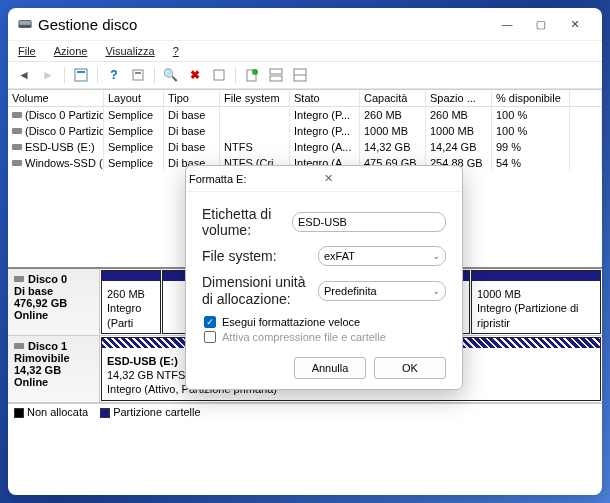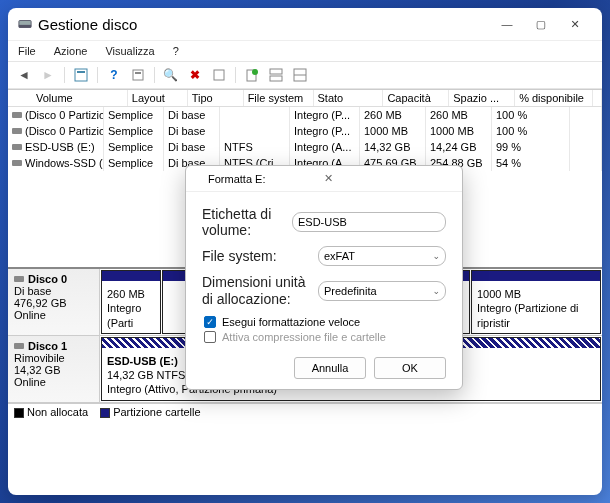--- a/index.html
+++ b/index.html
@@ -3,45 +3,45 @@
 <meta charset="utf-8">
 <style>
 * { box-sizing: border-box; margin: 0; padding: 0; font-family: "Segoe UI", Tahoma, sans-serif; font-size: 11px; }
 body { background: linear-gradient(135deg, #2b5fc7 0%, #1a3d8f 50%, #4a7fd8 100%); width: 610px; height: 503px; padding: 8px; }
 .window { background: #fff; border-radius: 8px; box-shadow: 0 4px 16px rgba(0,0,0,0.2); height: 100%; display: flex; flex-direction: column; overflow: hidden; }
 .titlebar { display: flex; align-items: center; padding: 6px 10px; border-bottom: 1px solid #eee; }
 .titlebar .icon { width: 14px; height: 14px; margin-right: 6px; }
 .titlebar .title { flex: 1; font-size: 15px; color: #000; }
 .titlebar .wbtn { width: 34px; height: 20px; display: flex; align-items: center; justify-content: center; color: #444; }
 .menubar { padding: 2px 8px; display: flex; gap: 14px; font-size: 12px; color: #222; border-bottom: 1px solid #e5e5e5;}
-.menubar span { padding: 2px 2px; }
+.menubar span { padding: 2px 2px; text-decoration: underline; }
 .toolbar { padding: 3px 6px; display: flex; gap: 4px; align-items: center; border-bottom: 1px solid #e5e5e5; }
 .toolbar .btn { width: 20px; height: 20px; display: flex; align-items: center; justify-content: center; font-size: 12px; color: #555;}
 .toolbar .sep { width: 1px; height: 16px; background: #ddd; margin: 0 2px; }
 .grid { border-top: 1px solid #ccc; }
 .grid .hdr, .grid .row { display: flex; }
-.grid .hdr { background: #fff; border-bottom: 1px solid #ddd; font-size: 11px; color: #000; padding-left: 24px; }
+.grid .hdr { background: #fff; border-bottom: 1px solid #ddd; font-size: 11px; color: #000; }
 .grid .hdr div, .grid .row div { padding: 2px 4px; border-right: 1px solid #e8e8e8; overflow: hidden; white-space: nowrap; text-overflow: ellipsis; }
 .c0{width:96px} .c1{width:60px} .c2{width:56px} .c3{width:70px} .c4{width:70px} .c5{width:66px} .c6{width:66px} .c7{width:78px} .c8{flex:1}
 .grid .row { font-size: 11px; color: #000; }
 .grid .row .c0 { display: flex; align-items: center; gap: 3px; }
 .disk-icon { width: 10px; height: 6px; background: #888; border-radius: 1px; display:inline-block; flex-shrink:0;}
 .disks { margin-top: 96px; border-top: 2px solid #888; }
 .disk-row { display: flex; border-bottom: 1px solid #ccc; min-height: 64px; background:#fff;}
-.disk-label { width: 92px; padding: 4px 6px; border-right: 1px solid #ccc; background: linear-gradient(#eee,#f7f7f7); font-size:11px;}
+.disk-label { width: 92px; padding: 4px 6px; border-right: 1px solid #ccc; background: linear-gradient(#eee,#f7f7f7); font-size:11px;font-weight:bold;}
 .disk-label b { font-size: 11px; display:flex; align-items:center; gap:4px;}
 .disk-parts { flex: 1; display: flex; gap:1px; padding:1px;}
 .part { border: 1px solid #222; background:#fff; padding:3px 5px; font-size:11px; position:relative; overflow:hidden;}
 .part .bar { position:absolute; top:0; left:0; right:0; height:10px; background:#1a1a80; }
 .part .bar.hatch { background: repeating-linear-gradient(45deg,#1a1a80,#1a1a80 3px,#fff 3px,#fff 5px); }
 .part .txt { margin-top:13px; line-height:1.3;}
 .legend { padding: 2px 6px; border-top:1px solid #ccc; display:flex; gap:12px; align-items:flex-end; font-size:11px;}
 .legend .sw { width:10px; height:10px; display:inline-block; margin-right:3px; vertical-align:middle; border:1px solid #333;}
 .dialog { position: absolute; left: 185px; top: 165px; width: 278px; background:#fff; border:1px solid #bbb; border-radius:6px; box-shadow:0 8px 24px rgba(0,0,0,0.25); }
-.dlg-title { padding:6px 22px; font-size:12px; display:flex; align-items:center; border-bottom:1px solid #eee;}
+.dlg-title { padding:6px 3px; font-size:12px; display:flex; align-items:center; border-bottom:1px solid #eee;}
 .dlg-title span { flex:1; }
 .dlg-body { padding: 14px 16px 10px; }
 .dlg-row { display:flex; align-items:center; margin-bottom:8px; gap:6px;}
 .dlg-row label { width:110px; font-size:14px; color:#222;}
 .dlg-row input, .dlg-row .select { flex:1; border:1px solid #bbb; border-radius:9px; padding:2px 5px; font-size:11px; height:20px; background:#fff; display:flex; align-items:center; justify-content:space-between;}
 .dlg-row .select .chev { color:#666; font-size:9px;}
 .chk-row { display:flex; align-items:center; gap:6px; font-size:11px; margin:3px 0 3px 2px;}
 .chk { width:12px; height:12px; border:1px solid #666; border-radius:2px; display:flex; align-items:center; justify-content:center; font-size:9px; color:#fff;}
 .chk.on { background:#0067c0; border-color:#0067c0;}
 .dlg-btns { display:flex; justify-content:flex-end; gap:8px; margin-top:14px;}

